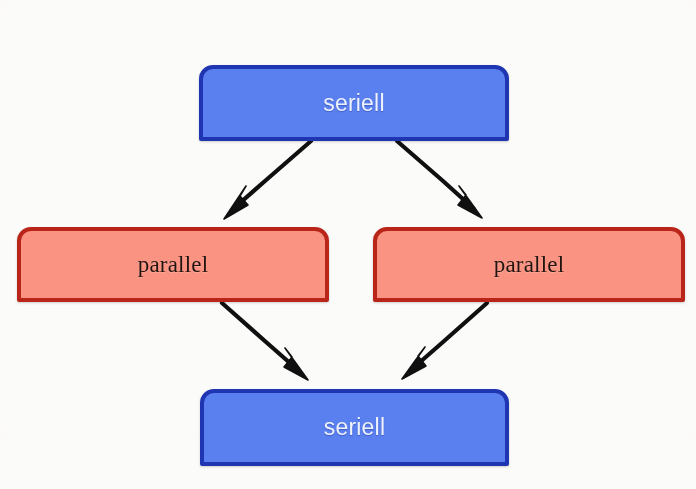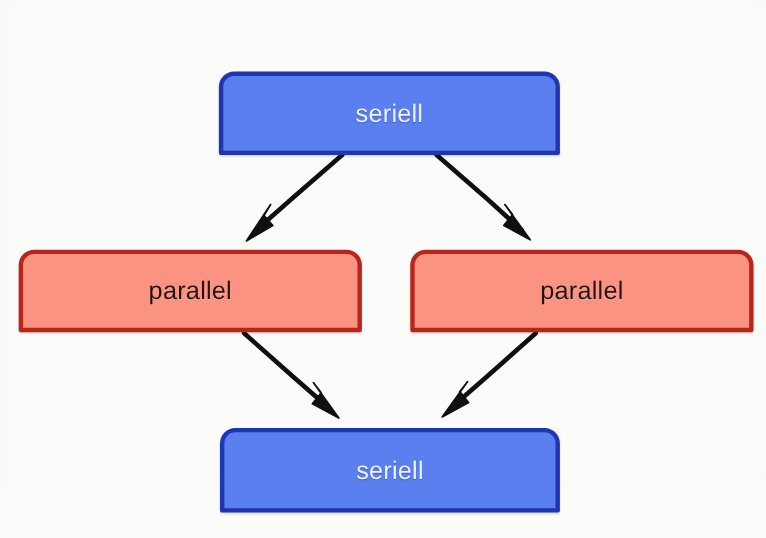--- a/index.html
+++ b/index.html
@@ -68,20 +68,21 @@
     border-color: #1f35b2;
   }
   .node.serial .node-label {
     color: #eef2fd;
     text-shadow: 0 1px 1px rgba(20,35,120,0.35);
   }
 
   .node.parallel {
     background: #fa9382;
     border-color: #b92619;
+    font-family: Liberation Serif, serif;
   }
   .node.parallel .node-label {
     color: #241410;
     text-shadow: 0 1px 1px rgba(255,200,190,0.45);
   }
 
   
   #node-serial-top    { left: 199px; top: 65px;  width: 310px; height: 76px; }
   #node-parallel-left { left: 17px;  top: 227px; width: 312px; height: 75px; }
   #node-parallel-right{ left: 373px; top: 227px; width: 312px; height: 75px; }

